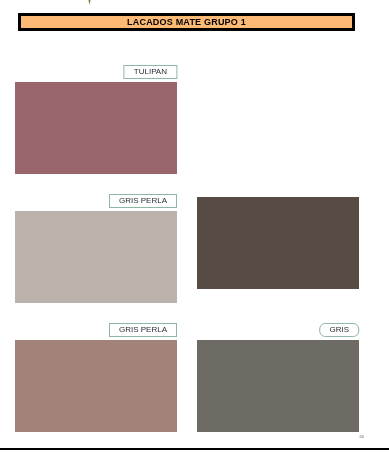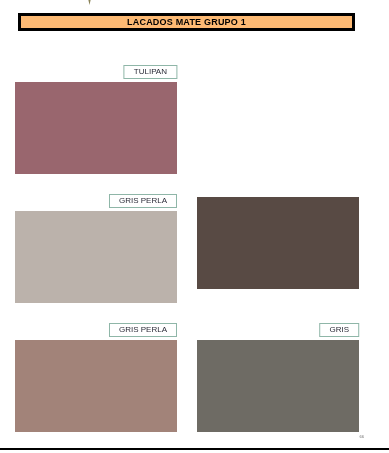--- a/index.html
+++ b/index.html
@@ -158,21 +158,21 @@
     <div class="swatch-cell col-left">
       <div class="swatch-label-wrap">
         <div class="swatch-label" style="border-color: rgb(143, 182, 168);">
           <span class="label-text">GRIS PERLA</span>
         </div>
       </div>
       <div class="swatch-chip" style="background: rgb(162, 131, 121);"></div>
     </div>
     <div class="swatch-cell col-right">
       <div class="swatch-label-wrap">
-        <div class="swatch-label" style="border-color: rgb(143, 182, 168);">
+        <div class="swatch-label" style="border-color: rgb(143, 182, 168); border-radius: 6px;">
           <span class="label-text">GRIS</span>
         </div>
       </div>
       <div class="swatch-chip" style="background: rgb(110, 107, 100);"></div>
     </div>
   </div>
 
 </div>
 
 <div id="page-number">66</div>

